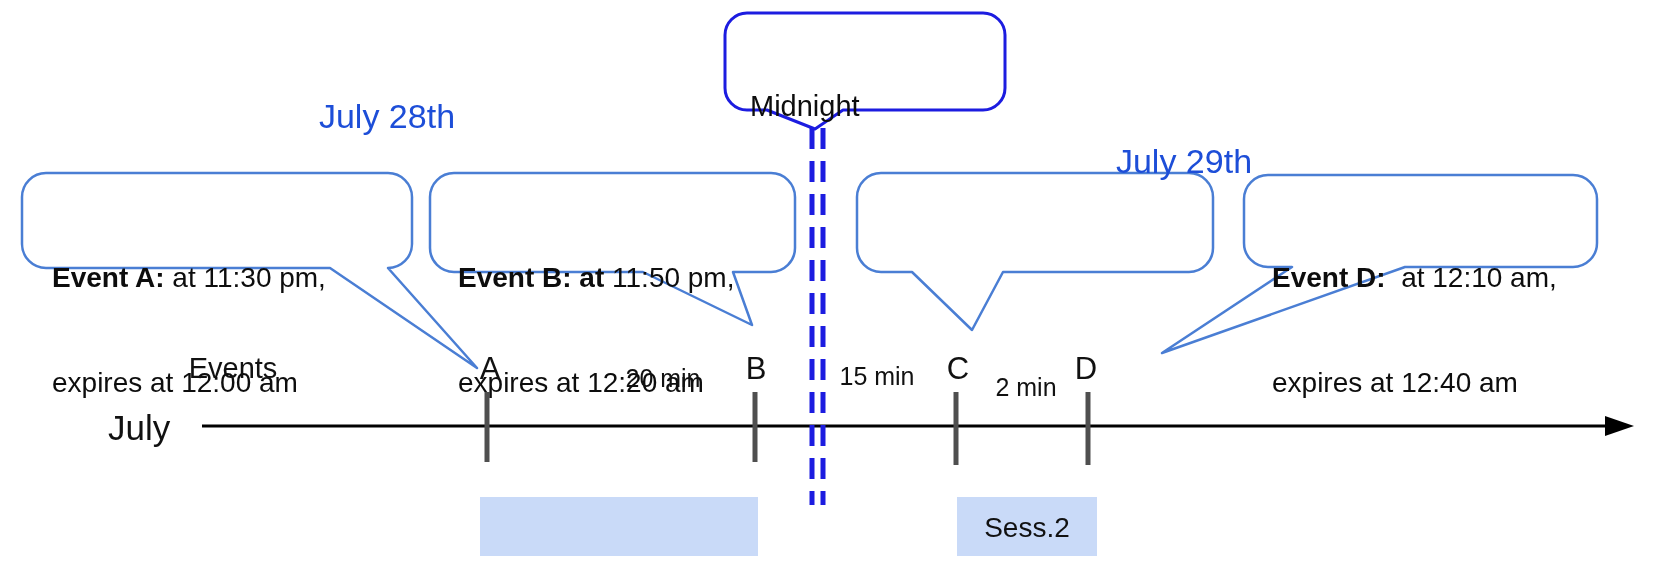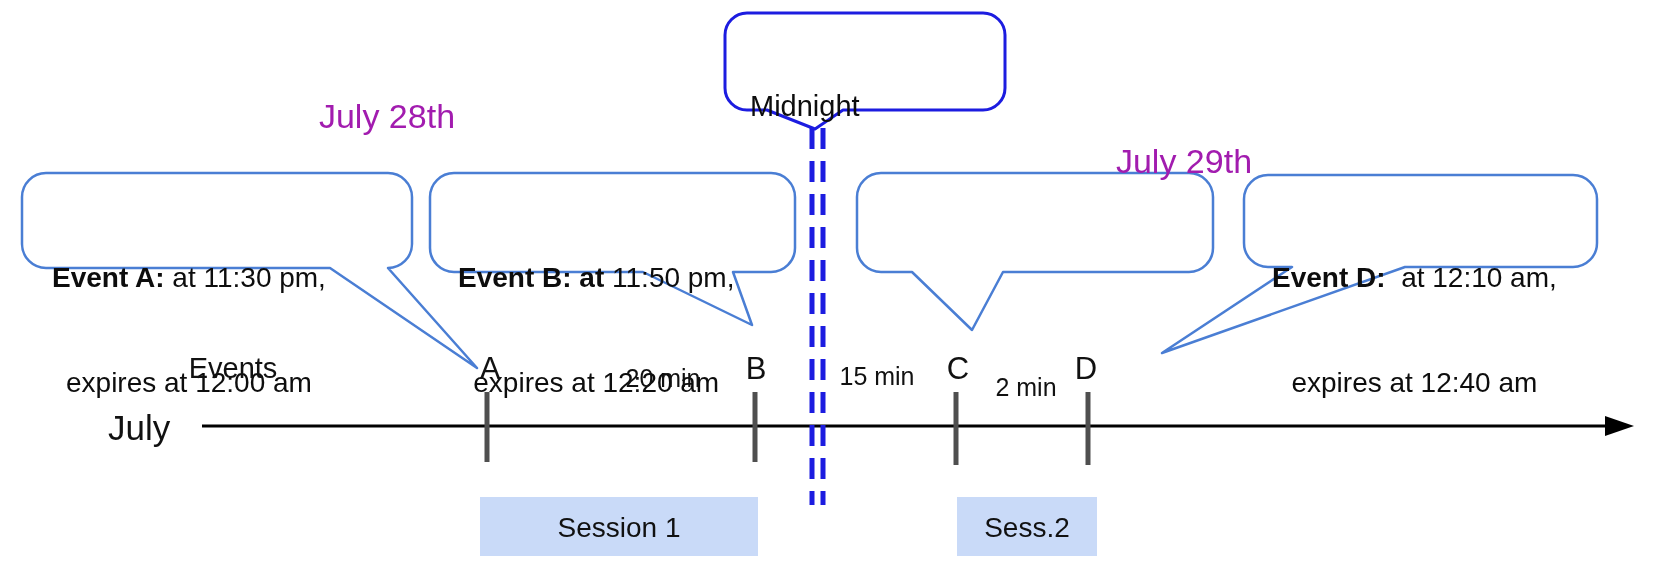--- a/index.html
+++ b/index.html
@@ -3,23 +3,23 @@
 <meta charset="utf-8">
 <style>
   html,body { margin:0; padding:0; background:#fff; }
   #stage {
     position:relative; width:1668px; height:578px; background:#ffffff;
     font-family:"Liberation Sans", sans-serif; color:#111; overflow:hidden;
   }
   svg.layer { position:absolute; left:0; top:0; }
   .abs { position:absolute; white-space:pre; }
   .centered { transform:translateX(-50%); }
-  .date-label { font-size:34px; color:#a21caf; }
+  .date-label { font-size:34px; color:#1d4ed8; }
   .midnight-label { font-size:29px; color:#0d0d0d;margin-top:45px; }
-  .callout-text { font-size:28px; line-height:35px; color:#0d0d0d; white-space:pre;text-align:center; }
+  .callout-text { font-size:28px; line-height:35px; color:#0d0d0d; white-space:pre; }
   .callout-text b { font-weight:bold; }
   .callout-text .line { white-space:pre; }
   .axis-label-events { font-size:29px; }
   .axis-label-user { font-size:35px; }
   .tick-label { font-size:31px; }
   .gap-label { font-size:25px; }
   .session-label { font-size:28px; }
 </style>
 </head>
 <body>
@@ -79,16 +79,15 @@
 
   <div class="abs centered tick-label" style="left:490px; top:351px;">A</div>
   <div class="abs centered tick-label" style="left:756px; top:351px;">B</div>
   <div class="abs centered tick-label" style="left:958px; top:351px;">C</div>
   <div class="abs centered tick-label" style="left:1086px; top:351px;">D</div>
 
   <div class="abs centered gap-label" style="left:663px; top:364px;">20 min</div>
   <div class="abs centered gap-label" style="left:877px; top:362px;">15 min</div>
   <div class="abs centered gap-label" style="left:1026px; top:373px;">2 min</div>
 
-  <div class="abs centered session-label" style="left:619px; top:512px;">Session 1</div>
   <div class="abs centered session-label" style="left:1027px; top:512px;">Sess.2</div>
 
 </div>
 
 </body></html>

